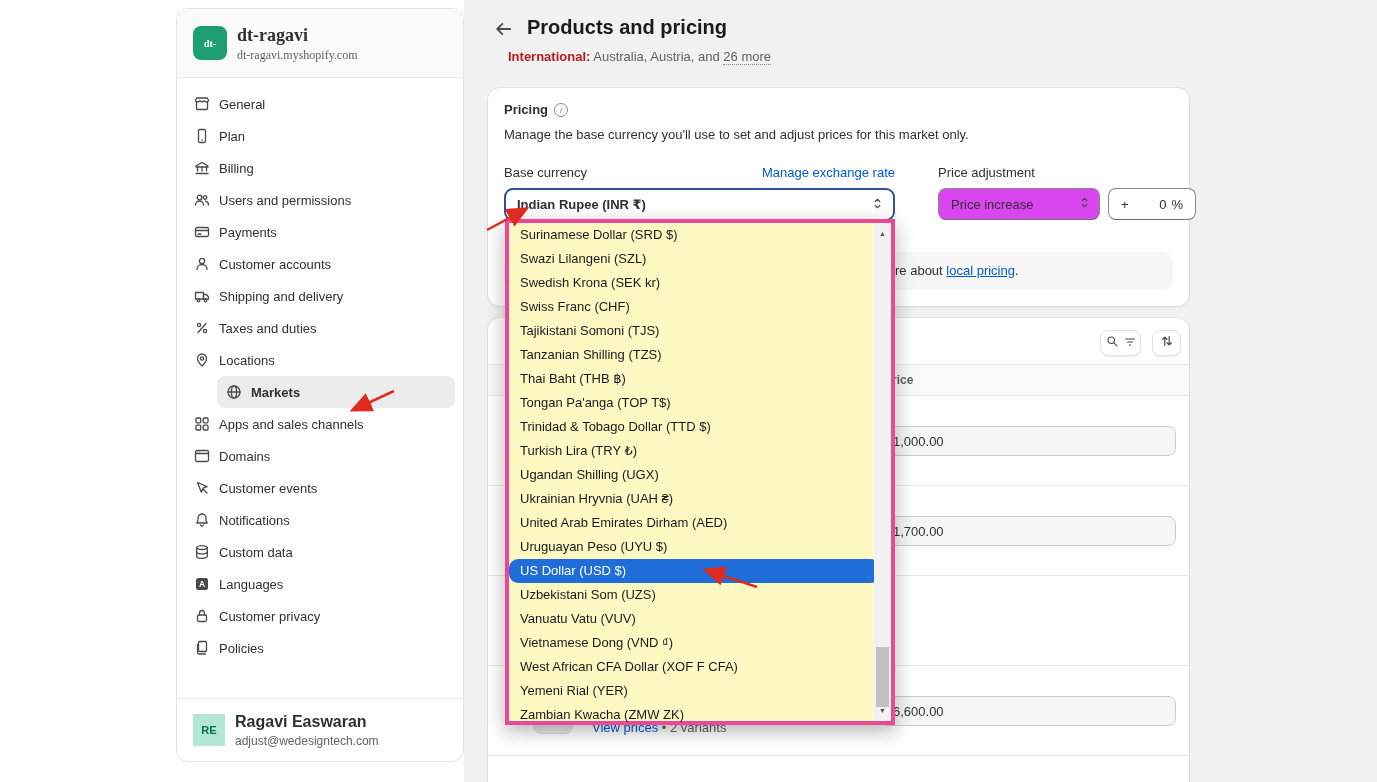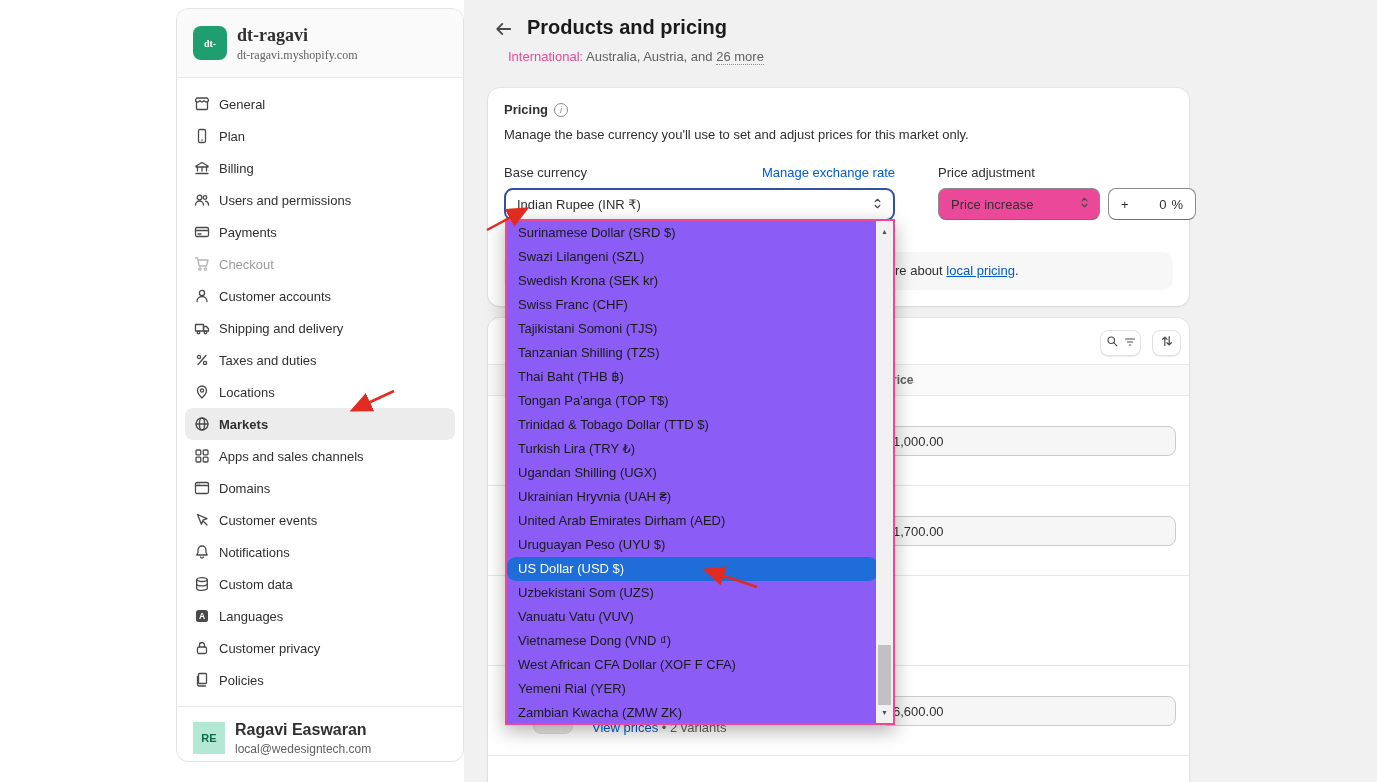--- a/index.html
+++ b/index.html
@@ -15,58 +15,58 @@
     position:absolute; left:176px; top:8px; width:288px; height:754px;
     background:#fff; border:1px solid #e3e3e3; border-radius:12px; z-index:2;
     display:flex; flex-direction:column; overflow:hidden;
   }
   .sb-header { display:flex; align-items:center; gap:10px; padding:14px 16px; background:#fafafa; border-bottom:1px solid #e9e9e9;font-family:Liberation Serif, serif; }
   .shop-avatar { width:34px; height:34px; border-radius:8px; background:#1f9e70; color:#fff; font-size:10px; font-weight:bold; display:flex; align-items:center; justify-content:center; flex:0 0 auto; }
   .sb-shop-name { font-size:18px; font-weight:700; color:#303030; line-height:1.35; }
   .sb-shop-domain { font-size:12px; color:#616161; line-height:1.35; }
   .sb-menu { flex:1; padding:10px 8px; }
   .nav-item { display:flex; align-items:center; gap:8px; height:32px; padding:0 8px; border-radius:8px; font-size:13px; color:#303030; cursor:pointer; }
-  .nav-item.active { background:#ececec; font-weight:700; }
+  .nav-item.active { background:#ececec; font-weight:700;margin-left:32px; }
   .nav-item.disabled { color:#9c9c9c; cursor:default; }
   .nav-icon { width:18px; height:18px; display:flex; align-items:center; justify-content:center; flex:0 0 auto; }
   .nav-icon svg { stroke:#4a4a4a; fill:none; stroke-width:1.3; stroke-linecap:round; stroke-linejoin:round; }
   .nav-item.disabled .nav-icon svg { stroke:#b5b5b5; }
   .sb-footer { border-top:1px solid #e9e9e9; padding:12px 16px; display:flex; align-items:center; gap:10px; }
   .user-avatar { width:32px; height:32px; border-radius:0; background:#b3e9d4; color:#0c6b4d; font-size:11px; font-weight:bold; display:flex; align-items:center; justify-content:center; flex:0 0 auto; }
   .sb-user-name { font-size:16px; font-weight:700; line-height:1.35; }
   .sb-user-email { font-size:12px; color:#616161; line-height:1.35; }
 
   
   .back-btn { position:absolute; left:493px; top:20px; width:22px; height:22px; z-index:3; cursor:pointer; display:flex; align-items:center; justify-content:center; }
   .back-btn svg { stroke:#4a4a4a; fill:none; stroke-width:1.6; stroke-linecap:round; stroke-linejoin:round; }
   .page-title { position:absolute; left:527px; top:16px; font-size:20px; font-weight:700; color:#1a1a1a; z-index:3; }
   .page-subtitle { position:absolute; left:508px; top:49px; font-size:13px; color:#616161; z-index:3; }
-  .page-subtitle .mk-label { font-weight:400; color:#ec4899; }
+  .page-subtitle .mk-label { font-weight:700; color:#b91c1c; }
   .more-link { border-bottom:1px dotted #8a8a8a; cursor:pointer; }
 
   
   .card { position:absolute; background:#fff; border-radius:12px;
           box-shadow:0 0 0 1px rgba(0,0,0,.04), 0 1px 3px rgba(0,0,0,.08); z-index:1; }
   .pricing-card { left:488px; top:88px; width:701px; height:218px; padding:14px 16px; }
   .pricing-title-row { display:flex; align-items:center; gap:6px; }
   .pricing-title { font-size:13px; font-weight:700; }
   .info-icon { width:14px; height:14px; border-radius:50%; border:1px solid #8a8a8a; color:#8a8a8a; font-size:9px; display:inline-flex; align-items:center; justify-content:center; cursor:pointer; font-style:italic; }
   .pricing-desc { margin-top:10px; font-size:13px; color:#303030; }
 
   .bc-col { position:absolute; left:16px; top:76px; width:391px; }
   .label-row { display:flex; justify-content:space-between; align-items:center; height:16px; margin-bottom:8px; font-size:13px; }
   .field-label { color:#303030; }
   .link { color:#005bd3; cursor:pointer; }
   .link.u { text-decoration:underline; }
-  .bc-select { height:33px; border:2px solid #31529f; border-radius:9px; background:#fff; display:flex; align-items:center; justify-content:space-between; padding:0 9px 0 11px; font-size:13px; cursor:pointer; }
+  .bc-select { height:33px; border:2px solid #31529f; border-radius:9px; background:#fff; display:flex; align-items:center; justify-content:space-between; padding:0 9px 0 11px; font-size:13px; cursor:pointer;font-weight:bold; }
   .chev svg { stroke:#4a4a4a; fill:none; stroke-width:1.4; stroke-linecap:round; stroke-linejoin:round; }
 
   .pa-col { position:absolute; left:450px; top:76px; width:258px; }
   .pa-controls { display:flex; gap:8px; margin-top:8px; }
-  .pa-select { width:162px; height:32px; border:1px solid #8a8a8a; border-bottom-color:#6e6e6e; border-radius:8px; background:#ec4899; display:flex; align-items:center; justify-content:space-between; padding:0 8px 0 12px; font-size:13px; cursor:pointer; }
+  .pa-select { width:162px; height:32px; border:1px solid #8a8a8a; border-bottom-color:#6e6e6e; border-radius:8px; background:#d946ef; display:flex; align-items:center; justify-content:space-between; padding:0 8px 0 12px; font-size:13px; cursor:pointer; }
   .pa-value { flex:1; height:32px; border:1px solid #8a8a8a; border-bottom-color:#6e6e6e; border-radius:8px; background:#fff; display:flex; align-items:center; justify-content:space-between; padding:0 12px; font-size:13px; }
   .pa-amt { display:flex; gap:5px; }
 
   .learn-band { position:absolute; left:16px; top:164px; width:669px; height:38px; background:#f7f7f7; border-radius:10px; font-size:13px; line-height:38px; color:#303030; overflow:hidden; }
   .learn-band .frag { position:absolute; left:391px; white-space:nowrap; }
 
   
   .products-card { left:488px; top:318px; width:701px; height:500px; overflow:hidden; }
   .btn-group { position:absolute; top:12px; right:8px; display:flex; gap:11px; z-index:1; }
   .tool-btn { height:26px; background:#fff; border:1px solid #e1e1e1; border-radius:8px; box-shadow:0 1px 0 rgba(26,26,26,.07); display:flex; align-items:center; justify-content:center; gap:5px; cursor:pointer; }
@@ -75,21 +75,21 @@
   .tool-btn.sort { width:29px; }
   .table-header { position:absolute; left:0; top:46px; width:100%; height:32px; background:#fafafa; border-top:1px solid #e7e7e7; border-bottom:1px solid #e7e7e7; }
   .table-header .col-price { position:absolute; left:396px; top:8px; font-size:12px; color:#616161; font-weight:600; }
   .prow { position:absolute; left:0; width:100%; height:90px; border-bottom:1px solid #e7e7e7; }
   .thumb { position:absolute; left:45px; top:28px; width:40px; height:40px; border-radius:8px; background:#e9e9e9; border:1px solid #dadada; }
   .price-input { position:absolute; left:392px; top:30px; width:296px; height:30px; border:1px solid #cccccc; background:#f6f6f6; border-radius:8px; font-size:13px; color:#303030; display:flex; align-items:center; padding:0 12px; }
   .row-link-line { position:absolute; left:104px; top:54px; font-size:13px; white-space:nowrap; }
   .variants-meta { color:#616161; }
 
   
-  .currency-dd { position:absolute; left:505px; top:219px; width:390px; height:506px; background:#8b5cf6; border:2px solid #ec4899; box-shadow:0 6px 18px rgba(0,0,0,.3); z-index:20; }
+  .currency-dd { position:absolute; left:505px; top:219px; width:390px; height:506px; background:#fef9c3; border:4px solid #ec4899; box-shadow:0 6px 18px rgba(0,0,0,.3); z-index:20; }
   .dd-options { position:absolute; left:0; top:0; width:371px; }
   .dd-option { height:24px; line-height:24px; padding-left:11px; font-size:13px; color:#1a1a1a; white-space:nowrap; overflow:hidden; cursor:default; }
   .dd-option.selected { background:#1e6dd8; color:#fff;border-radius:9px; }
   .dd-scrollbar { position:absolute; top:0; right:0; width:17px; height:100%; background:#f1f1f1; }
   .dd-scroll-arrow { position:absolute; left:0; width:17px; height:17px; color:#505050; font-size:7px; line-height:17px; text-align:center; cursor:pointer; }
   .dd-scroll-arrow.up { top:2px; }
   .dd-scroll-arrow.down { bottom:2px; }
   .dd-thumb { position:absolute; left:2px; top:424px; width:13px; height:60px; background:#c1c1c1; cursor:pointer; }
 
   .annotations { position:absolute; left:0; top:0; z-index:40; pointer-events:none; }
@@ -148,30 +148,20 @@
     </div>
     <div class="nav-item">
       <span class="nav-icon">
           <svg width="16" height="16" viewBox="0 0 16 16">
             <rect x="1.5" y="3.5" width="13" height="9" rx="1.5"></rect>
             <path d="M1.5 6.5h13M4 10h3"></path>
           </svg>
         </span>
       <span class="nav-label">Payments</span>
     </div>
-    <div class="nav-item disabled">
-      <span class="nav-icon">
-          <svg width="16" height="16" viewBox="0 0 16 16">
-            <path d="M1.5 2h2l1.7 8h7.3l1.5-6H4"></path>
-            <circle cx="6" cy="13" r="1.2"></circle>
-            <circle cx="11.5" cy="13" r="1.2"></circle>
-          </svg>
-        </span>
-      <span class="nav-label">Checkout</span>
-    </div>
     <div class="nav-item">
       <span class="nav-icon">
           <svg width="16" height="16" viewBox="0 0 16 16">
             <circle cx="8" cy="5" r="2.6"></circle>
             <path d="M3 13.5c0-2.8 2.2-5 5-5s5 2.2 5 5"></path>
           </svg>
         </span>
       <span class="nav-label">Customer accounts</span>
     </div>
     <div class="nav-item">
@@ -289,21 +279,21 @@
             <path d="M3.5 4.5v8a1.5 1.5 0 0 0 1.5 1.5h6.5"></path>
           </svg>
         </span>
       <span class="nav-label">Policies</span>
     </div>
   </div>
   <div class="sb-footer">
     <div class="user-avatar">RE</div>
     <div>
       <div class="sb-user-name">Ragavi Easwaran</div>
-      <div class="sb-user-email">local@wedesigntech.com</div>
+      <div class="sb-user-email">adjust@wedesigntech.com</div>
     </div>
   </div>
 </nav>
 
 <div class="back-btn">
   <span><svg width="18" height="18" viewBox="0 0 16 16">
         <path d="M13.5 8h-11M6.5 3.5L2 8l4.5 4.5"></path>
       </svg></span>
 </div>
 <h1 class="page-title">Products and pricing</h1>

